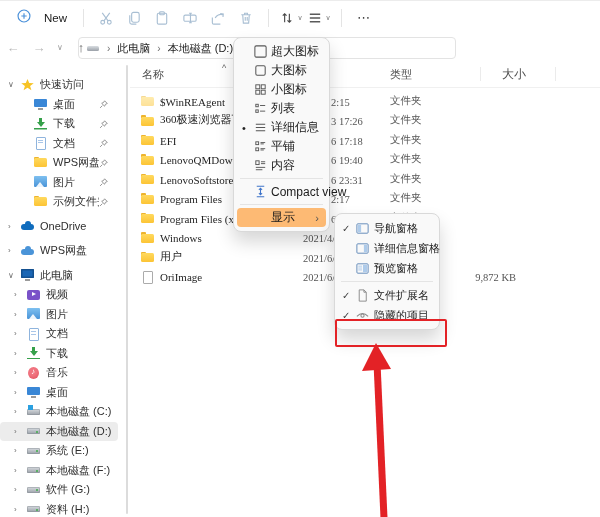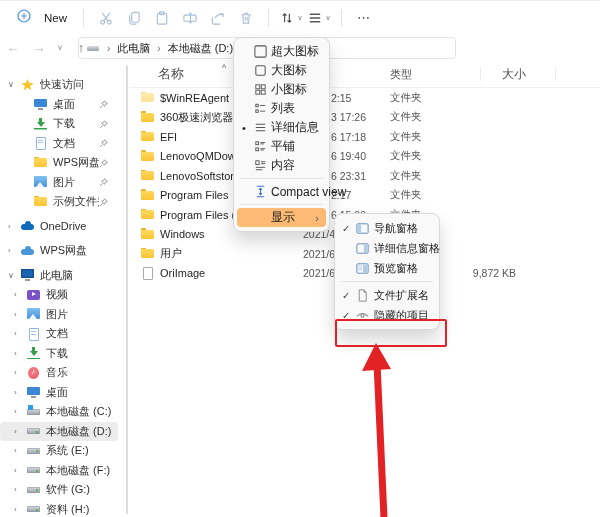--- a/index.html
+++ b/index.html
@@ -65,26 +65,26 @@
   .i-video::after{left:5px;top:3.5px;border-left:4px solid #fff;border-top:2.5px solid transparent;border-bottom:2.5px solid transparent;}
   .i-music::before{inset:0 1px;background:radial-gradient(circle at 40% 35%,#f0737f 40%,#e04a58);border-radius:50%;}
   .i-music::after{content:"♪";color:#fff;font-size:8px;left:4px;top:0.5px;}
   .i-drive::before,.i-drivewin::before{top:3px;left:0;width:13px;height:6px;background:linear-gradient(#d9dde1,#9aa0a8);border-radius:1.5px;box-shadow:inset 0 0 0 0.5px #8a9097;}
   .i-drive::after{right:2px;top:5.5px;width:2px;height:2px;background:#3fae49;border-radius:50%;}
   .i-drivewin::after{left:1px;top:-1px;width:5px;height:5px;background:#2ba0e0;}
   .i-file::before{left:2px;top:0;width:8px;height:11px;background:#fff;border:1px solid #ababab;border-radius:1px;}
   
   .content{position:absolute;left:130px;top:60px;right:0;bottom:0;}
   .lheader{position:relative;height:26px;display:flex;align-items:center;border-bottom:1px solid #f0f0f0;}
-  .hname{position:absolute;left:28px;font-size:13px;color:#4c4c4c;}
+  .hname{position:absolute;left:12px;font-size:11px;color:#4c4c4c;}
   .hcaret{position:absolute;left:92px;top:2px;font-size:9px;color:#666;}
   .htype{position:absolute;left:260px;font-size:11px;color:#4c4c4c;}
   .hsize{position:absolute;left:372px;font-size:12px;color:#4c4c4c;}
   .hsep{position:absolute;top:6px;width:1px;height:14px;background:#ebebeb;}
-  .frow{position:relative;height:19.5px;display:flex;align-items:center;}
+  .frow{position:relative;height:19.5px;display:flex;align-items:flex-end;font-family:Liberation Serif, serif;}
   .fic{position:relative;width:13px;height:12px;flex:0 0 13px;margin-left:11px;margin-right:6px;}
   .fic::before,.fic::after{content:"";position:absolute;}
   .fname{font-size:11px;color:#1f1f1f;white-space:nowrap;}
   .fdate-tail{position:absolute;left:201px;font-size:10.5px;color:#555;white-space:nowrap;}
   .fdate-left{position:absolute;left:173px;font-size:10.5px;color:#555;white-space:nowrap;}
   .ftype{position:absolute;left:260px;font-size:10.5px;color:#555;}
   .fsize{position:absolute;right:84px;font-size:10.5px;color:#555;}
   
   .menu{position:absolute;left:233px;top:36px;width:97px;background:#f9f9f9;border:1px solid #d9d9d9;border-radius:8px;
         box-shadow:0 10px 18px rgba(0,0,0,.16);padding:4px 0;z-index:40;box-sizing:border-box;}

